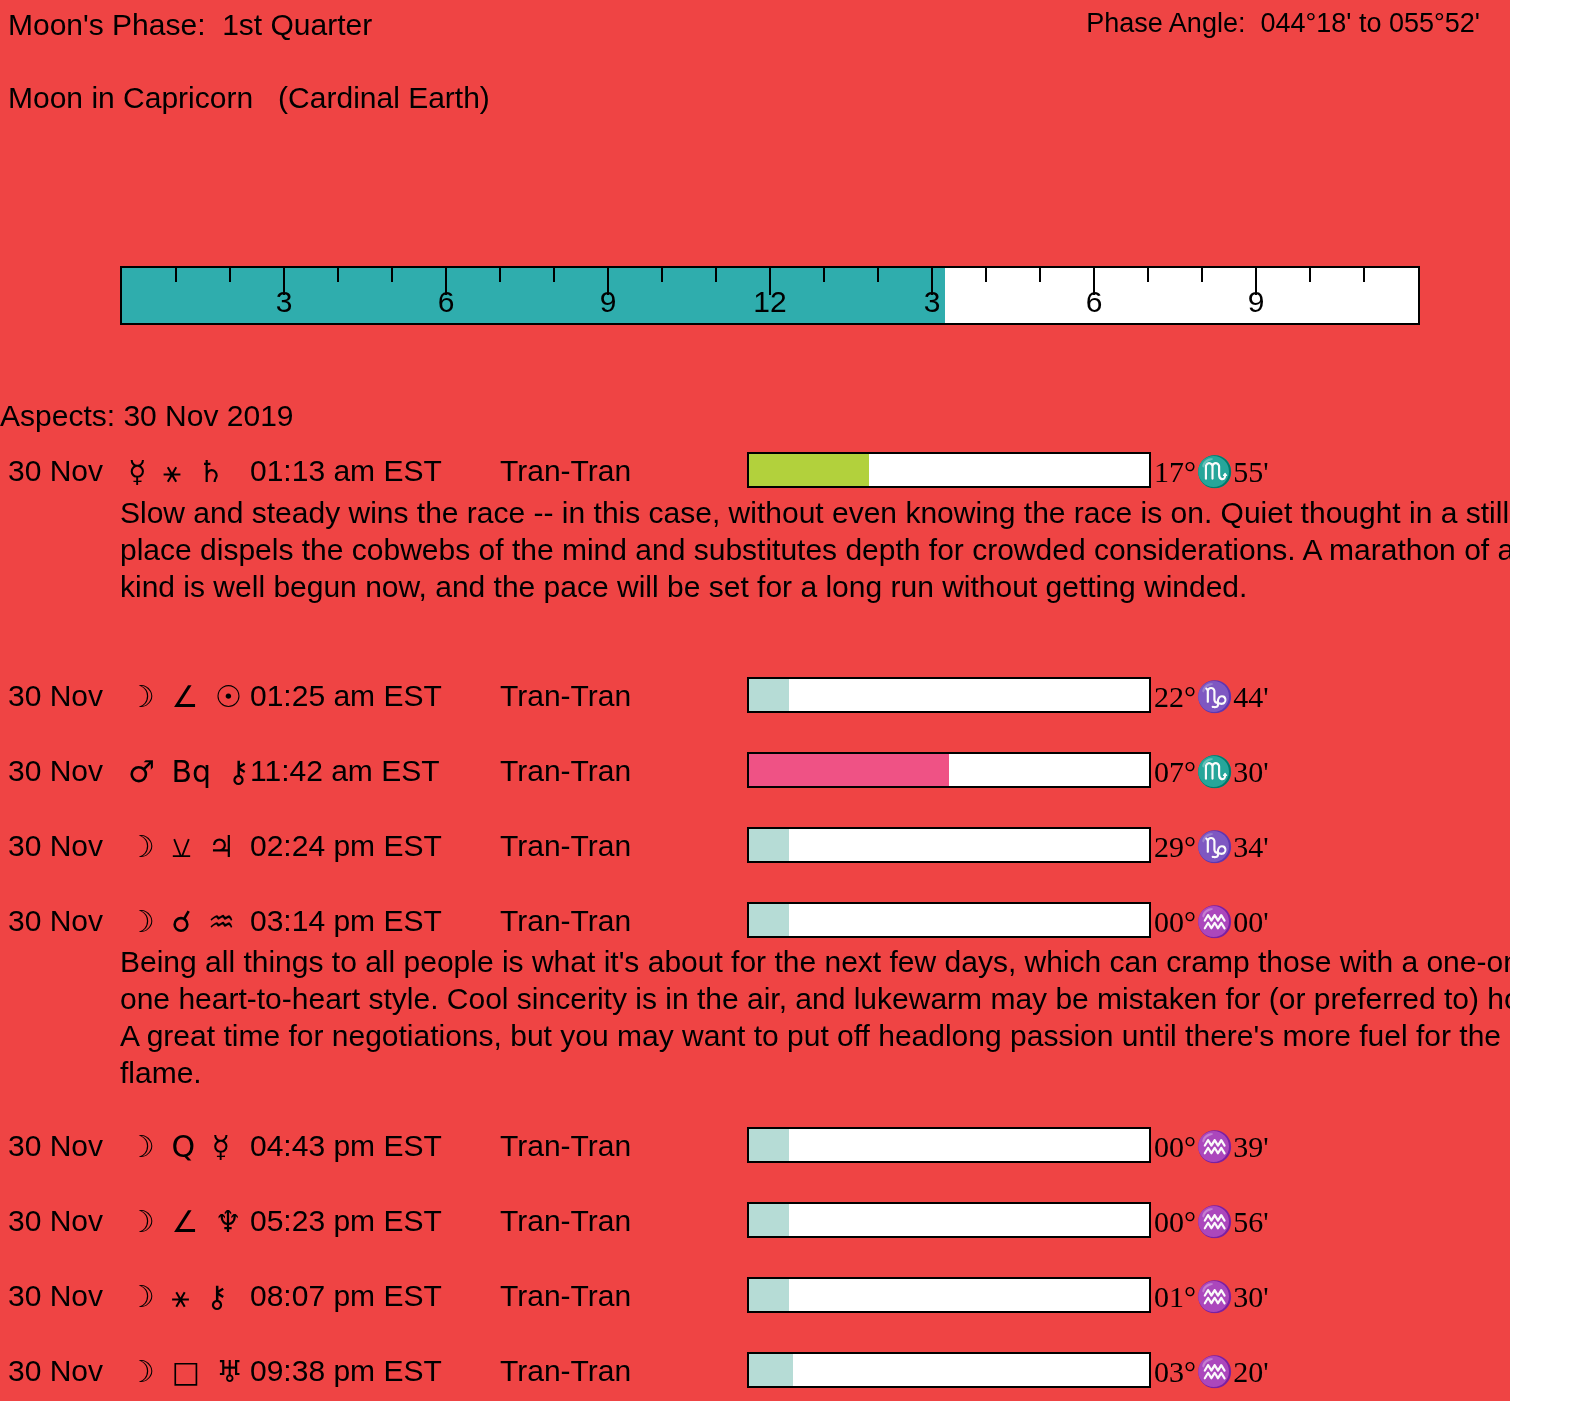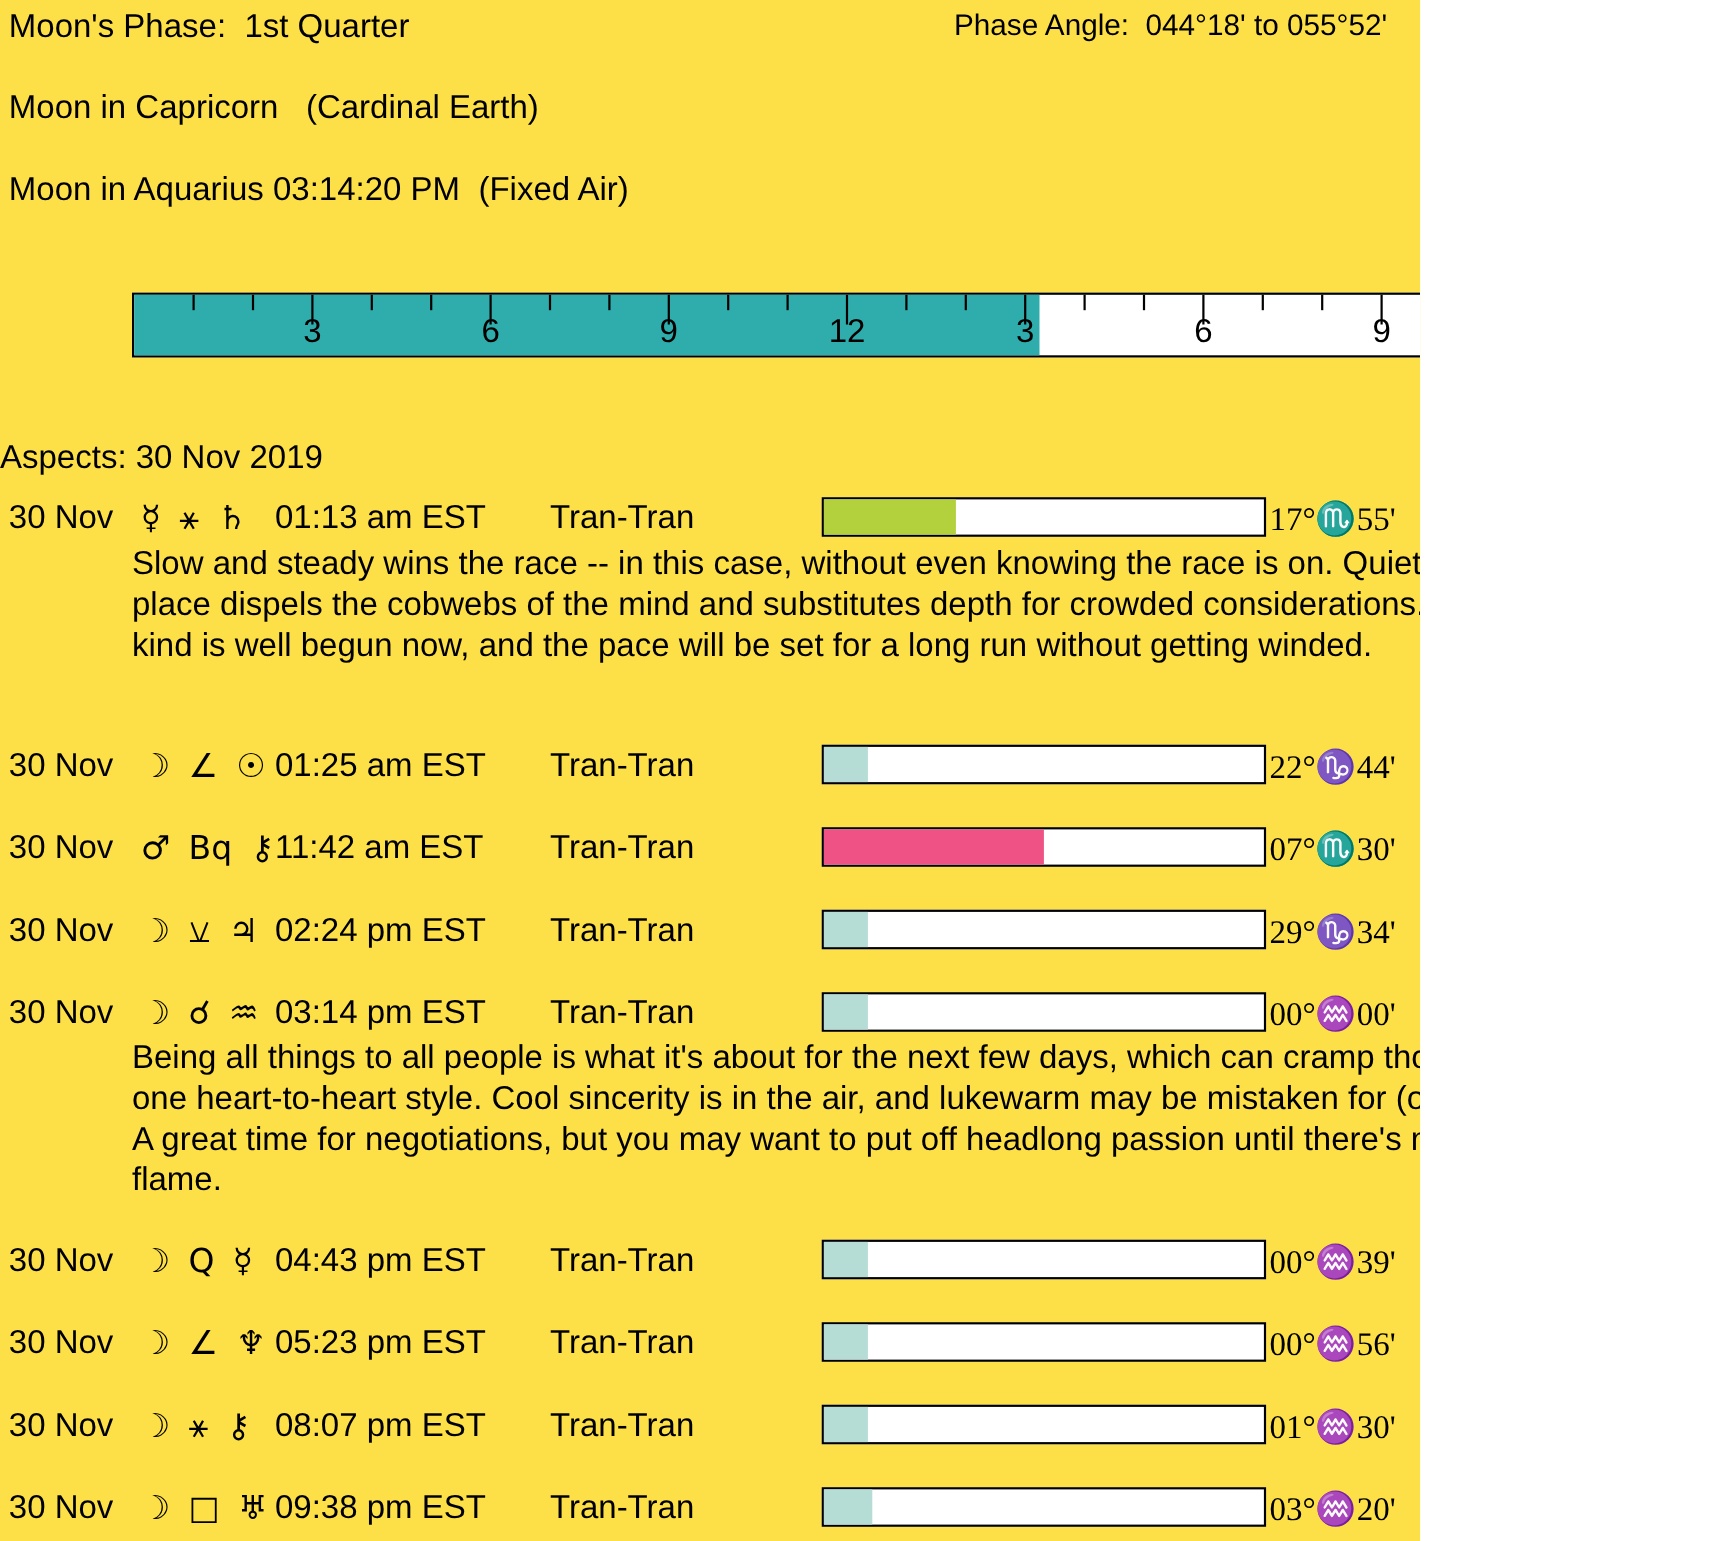--- a/index.html
+++ b/index.html
@@ -1,16 +1,16 @@
 <!DOCTYPE html>
 <html><head>
 <meta charset="utf-8">
 <style>
   html,body{margin:0;padding:0;background:#fff;}
-  #page{position:relative;width:1291px;height:1401px;background:#fde047;color:#000;
+  #page{position:relative;width:1510px;height:1401px;background:#ef4444;color:#000;
         font-family:"Liberation Sans","DejaVu Sans",sans-serif;overflow:hidden;}
   .hline{position:absolute;left:8px;font-size:30px;white-space:pre;}
   .phase-angle{position:absolute;right:30px;top:8px;font-size:27px;white-space:pre;}
   
   .voc-bar{position:absolute;left:120px;top:266px;width:1296px;height:55px;
            border:2px solid #000;background:#fff;}
   .voc-fill{position:absolute;left:0;top:0;height:100%;}
   .voc-ticks{position:absolute;left:0;top:0;width:100%;height:100%;}
   .tick{position:absolute;top:0;width:2px;height:14px;background:#000;transform:translateX(-1px);}
   .tick.major{height:27px;}
@@ -29,21 +29,20 @@
   .note{position:absolute;left:120px;width:1430px;font-size:30px;line-height:37px;}
 </style>
 </head>
 <body>
 
 <div id="page">
 
   <div class="hline" style="top:8px">Moon's Phase:  1st Quarter</div>
   <div class="phase-angle">Phase Angle:  044°18' to 055°52'</div>
   <div class="hline" style="top:81px">Moon in Capricorn   (Cardinal Earth)</div>
-  <div class="hline" style="top:156px">Moon in Aquarius 03:14:20 PM  (Fixed Air)</div>
 
   <div class="voc-bar">
     <div class="voc-fill" style="width: 63.5%; background: rgb(47, 173, 173);"></div>
     <div class="voc-ticks">
         <div class="tick" style="left: 4.16667%;"></div>
         <div class="tick" style="left: 8.33333%;"></div>
         <div class="tick major" style="left: 12.5%;"></div>
         <div class="tick-label" style="left: 12.5%;">3</div>
         <div class="tick" style="left: 16.6667%;"></div>
         <div class="tick" style="left: 20.8333%;"></div>

